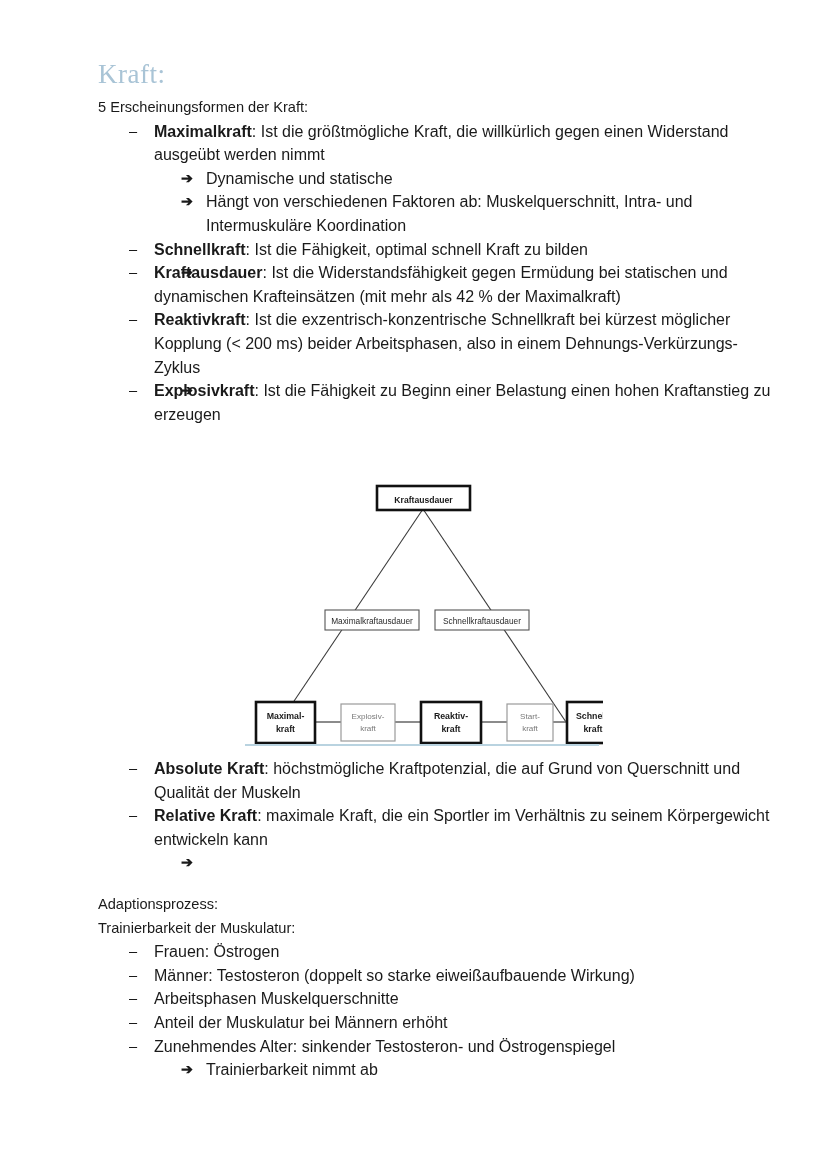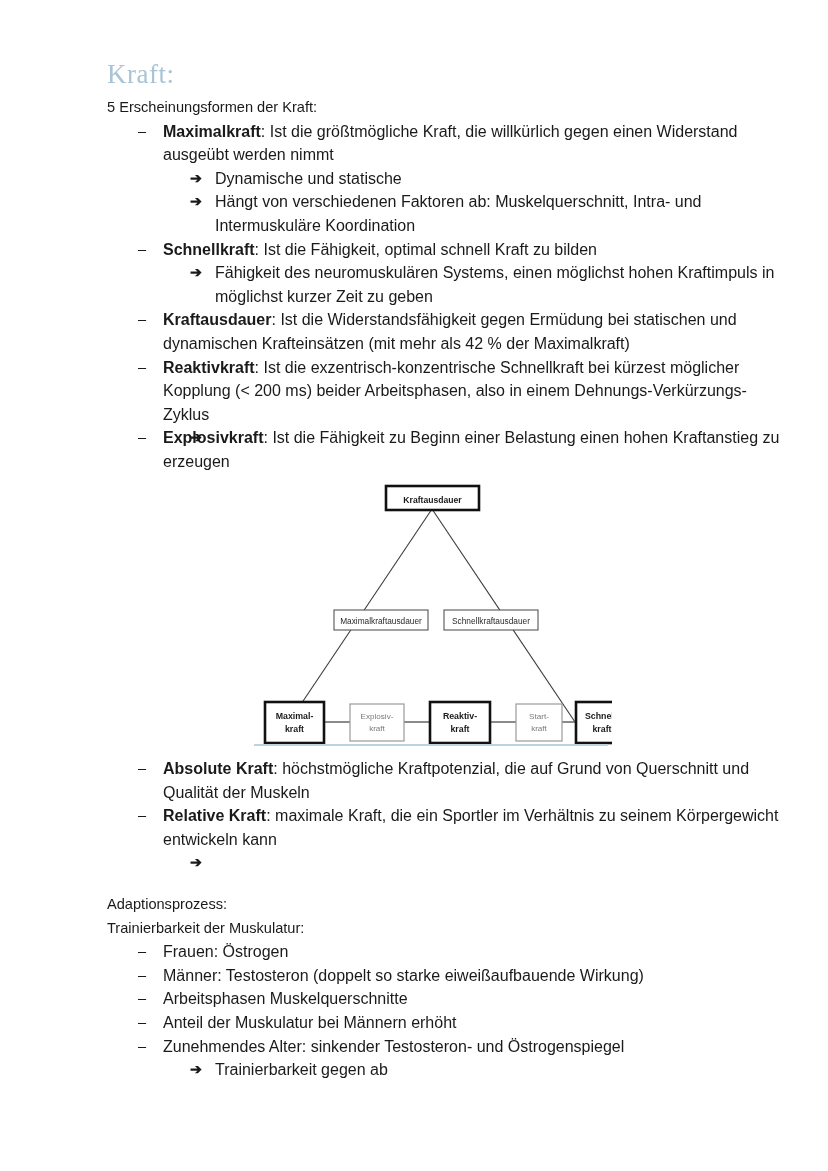--- a/index.html
+++ b/index.html
@@ -11,21 +11,21 @@
     width: 828px;
     height: 1171px;
     font-family: "Liberation Sans", sans-serif;
     color: #1a1a1a;
     position: relative;
     overflow: hidden;
   }
 
   .page {
     position: absolute;
-    left: 16px; top: 0;
+    left: 7px; top: 0;
     width: 680px;
     height: 1171px;
     background: #fff;
   }
 
   
   .doc-title {
     position: absolute;
     left: 91px;
     top: 60px;
@@ -136,21 +136,20 @@
           </li>
         </ul>
       </li>
 
       <li>
         <span class="dash">–</span>
         <span class="b">Schnellkraft</span><span>: Ist die Fähigkeit, optimal schnell Kraft zu bilden</span>
         <ul class="lvl2">
           <li>
             <span class="arrow">➔</span>
-            <span>Fähigkeit des neuromuskulären Systems, einen möglichst hohen Kraftimpuls in möglichst kurzer Zeit zu geben</span>
           </li>
         </ul>
       </li>
 
       <li>
         <span class="dash">–</span>
         <span class="b">Kraftausdauer</span><span>: Ist die Widerstandsfähigkeit gegen Ermüdung bei statischen und dynamischen Krafteinsätzen (mit mehr als 42 % der Maximalkraft)</span>
       </li>
 
       <li>
@@ -251,20 +250,20 @@
       <li>
         <span class="dash">–</span>
         <span>Anteil der Muskulatur bei Männern erhöht</span>
       </li>
       <li>
         <span class="dash">–</span>
         <span>Zunehmendes Alter: sinkender Testosteron- und Östrogenspiegel</span>
         <ul class="lvl2">
           <li>
             <span class="arrow">➔</span>
-            <span>Trainierbarkeit gegen ab</span>
+            <span>Trainierbarkeit nimmt ab</span>
           </li>
         </ul>
       </li>
     </ul>
   </div>
 
 </div>
 
 </body></html>

